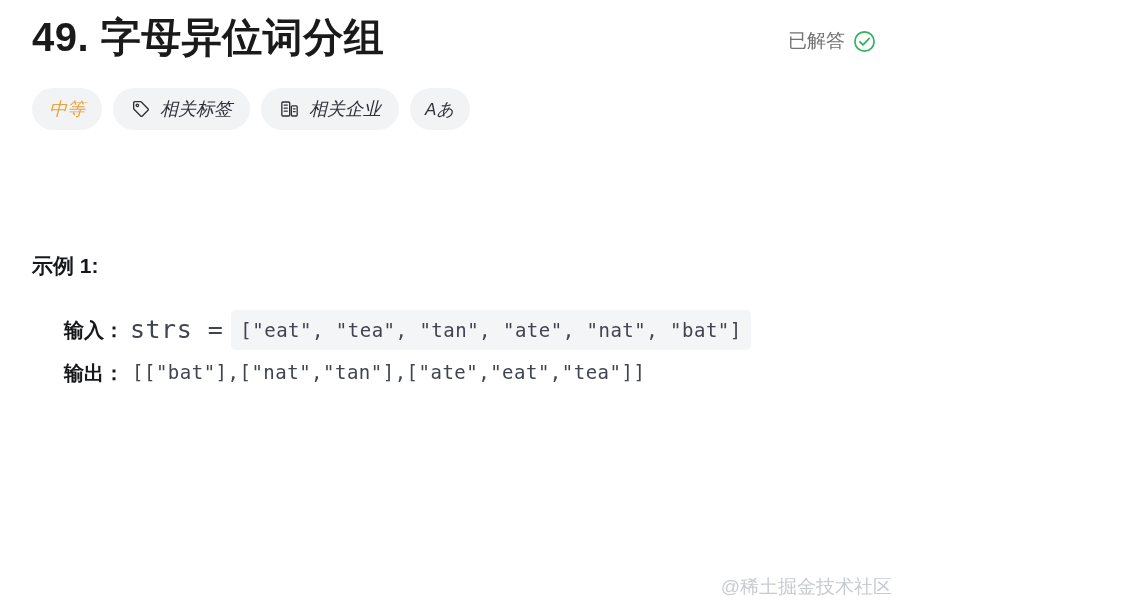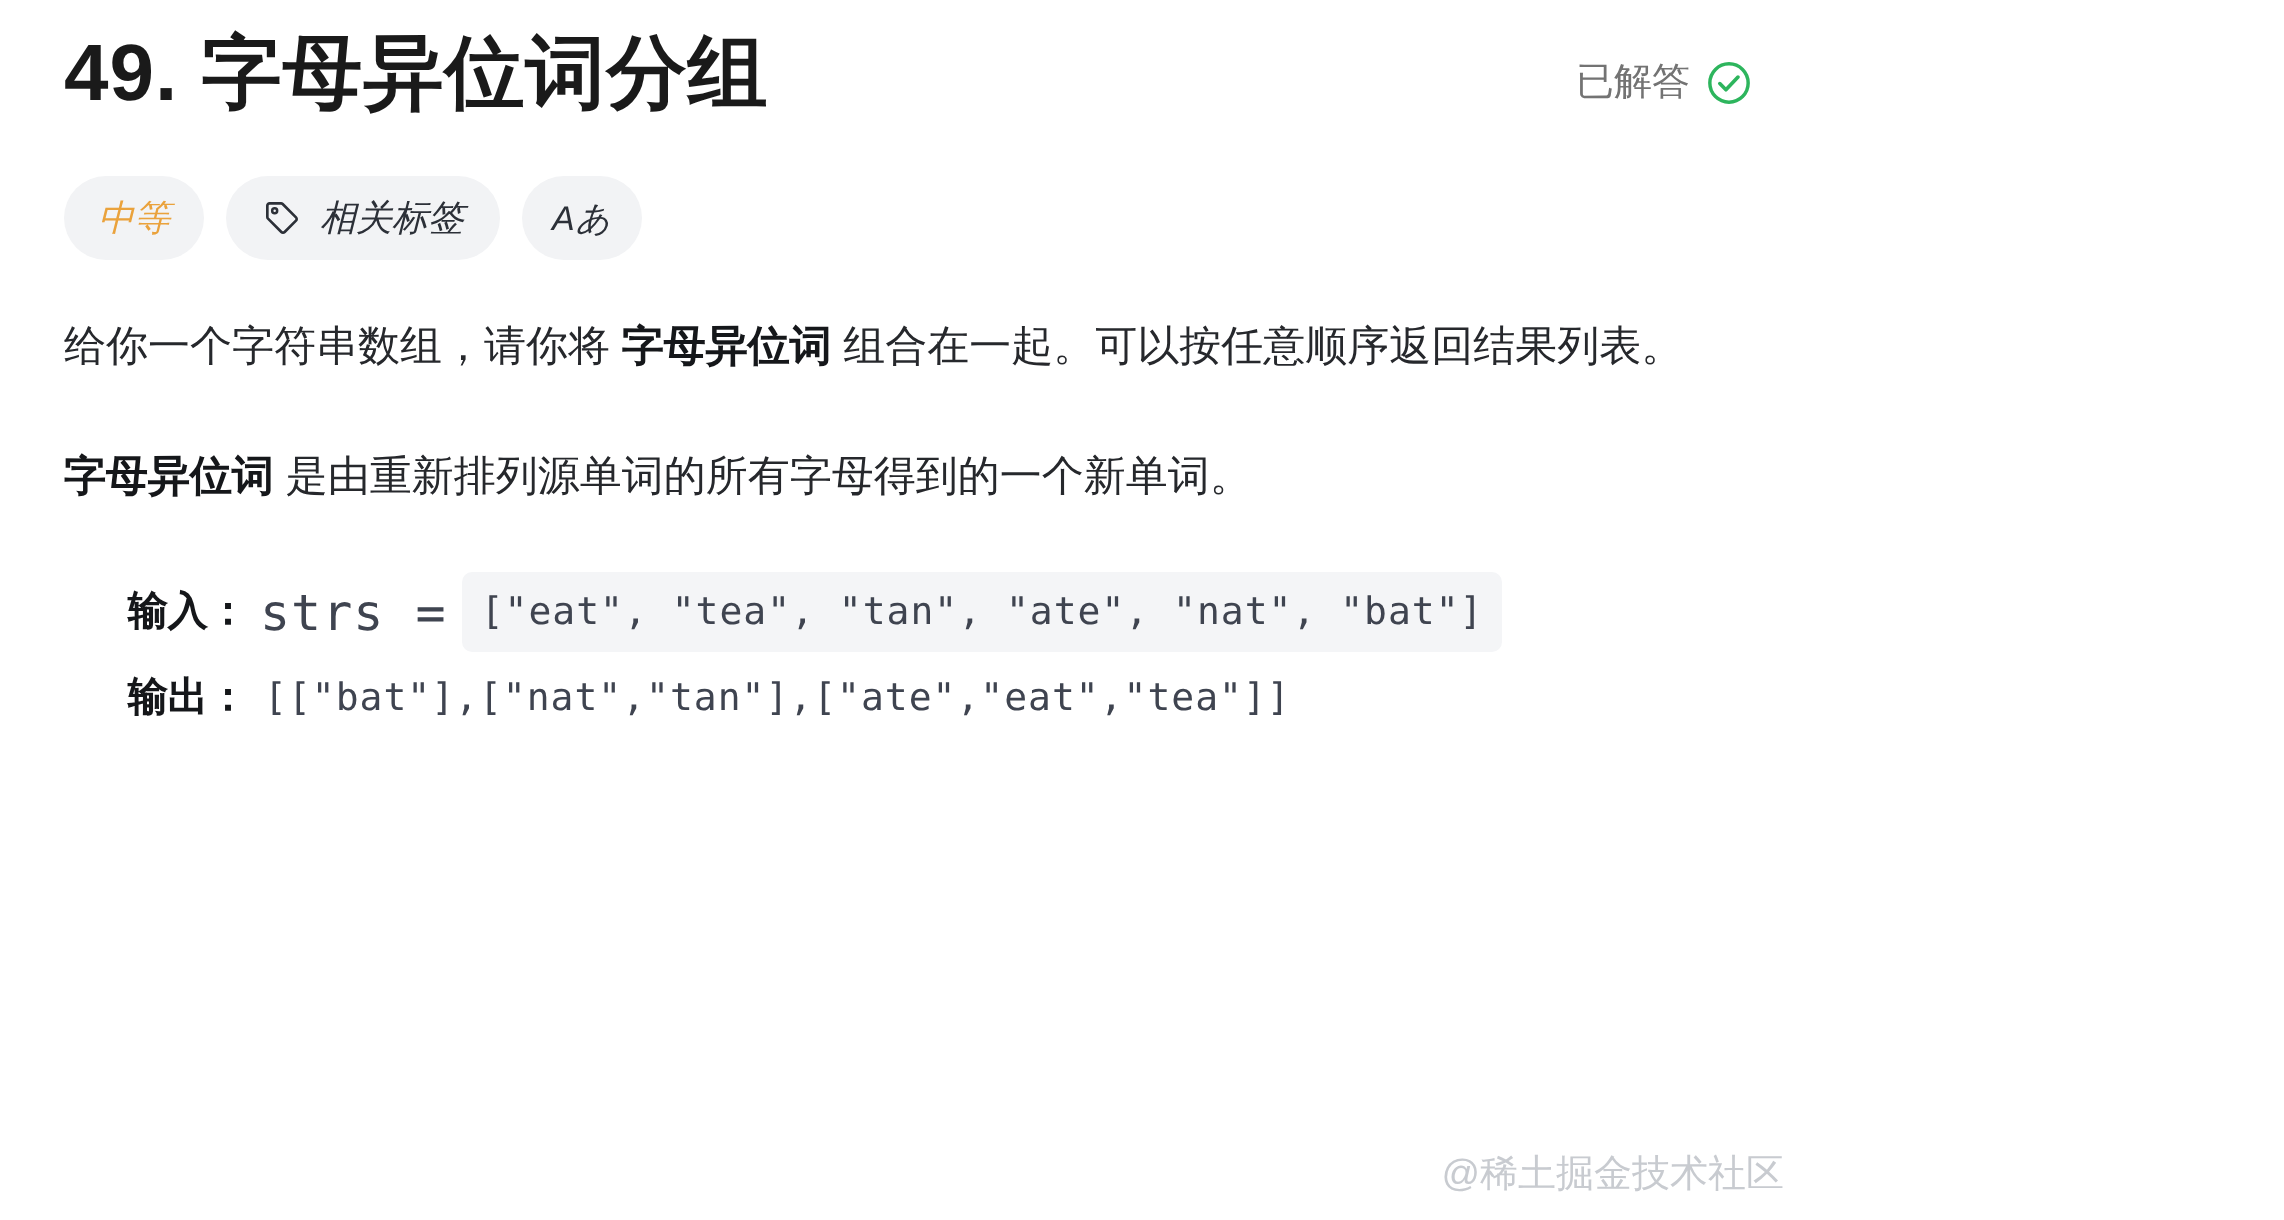--- a/index.html
+++ b/index.html
@@ -181,36 +181,39 @@
     <div class="pill">
       <span>
         <svg width="20" height="20" viewBox="0 0 24 24" fill="none">
           <path d="M11.4 3.2H4.6a1.4 1.4 0 0 0-1.4 1.4v6.8c0 .37.15.73.41.99l8 8a1.4 1.4 0 0 0 1.98 0l6.8-6.8a1.4 1.4 0 0 0 0-1.98l-8-8a1.4 1.4 0 0 0-.99-.41z" stroke="#2c3038" stroke-width="1.6" stroke-linejoin="round"></path>
           <circle cx="7.6" cy="7.6" r="1.5" stroke="#2c3038" stroke-width="1.5"></circle>
         </svg>
       </span>
       <span>相关标签</span>
     </div>
 
+    <div class="pill">
+      <span>
+        <svg width="21" height="20" viewBox="0 0 24 24" fill="none">
+          <rect x="2.8" y="3.6" width="9.4" height="16.8" rx="1.3" stroke="#2c3038" stroke-width="1.6"></rect>
+          <rect x="14.2" y="8.2" width="7" height="12.2" rx="1.2" stroke="#2c3038" stroke-width="1.6"></rect>
+          <path d="M5.6 7.4h3.8M5.6 11h3.8M5.6 14.6h3.8M16.6 11.8h2.2M16.6 15.2h2.2" stroke="#2c3038" stroke-width="1.4" stroke-linecap="round"></path>
+        </svg>
+      </span>
+      <span>相关企业</span>
+    </div>
 
     <div class="pill icon-only">
       <span>Aあ</span>
     </div>
 
   </div>
 
-  <div class="body">
-    <div class="para">
-      <span>给你一个字符串数组，请你将 </span><b>字母异位词</b><span> 组合在一起。可以按任意顺序返回结果列表。</span>
-    </div>
-    <div class="para second">
-      <b>字母异位词</b><span> 是由重新排列源单词的所有字母得到的一个新单词。</span>
-    </div>
-  </div>
-
+
+  <div class="example-title">示例 1:</div>
 
   <div class="example-block">
     <div class="ex-line">
       <span class="ex-label">输入：</span>
       <span class="mono">strs =</span>
       <span class="code-chip">["eat", "tea", "tan", "ate", "nat", "bat"]</span>
     </div>
     <div class="ex-line">
       <span class="ex-label">输出：</span>
       <span class="out-code">[["bat"],["nat","tan"],["ate","eat","tea"]]</span>

